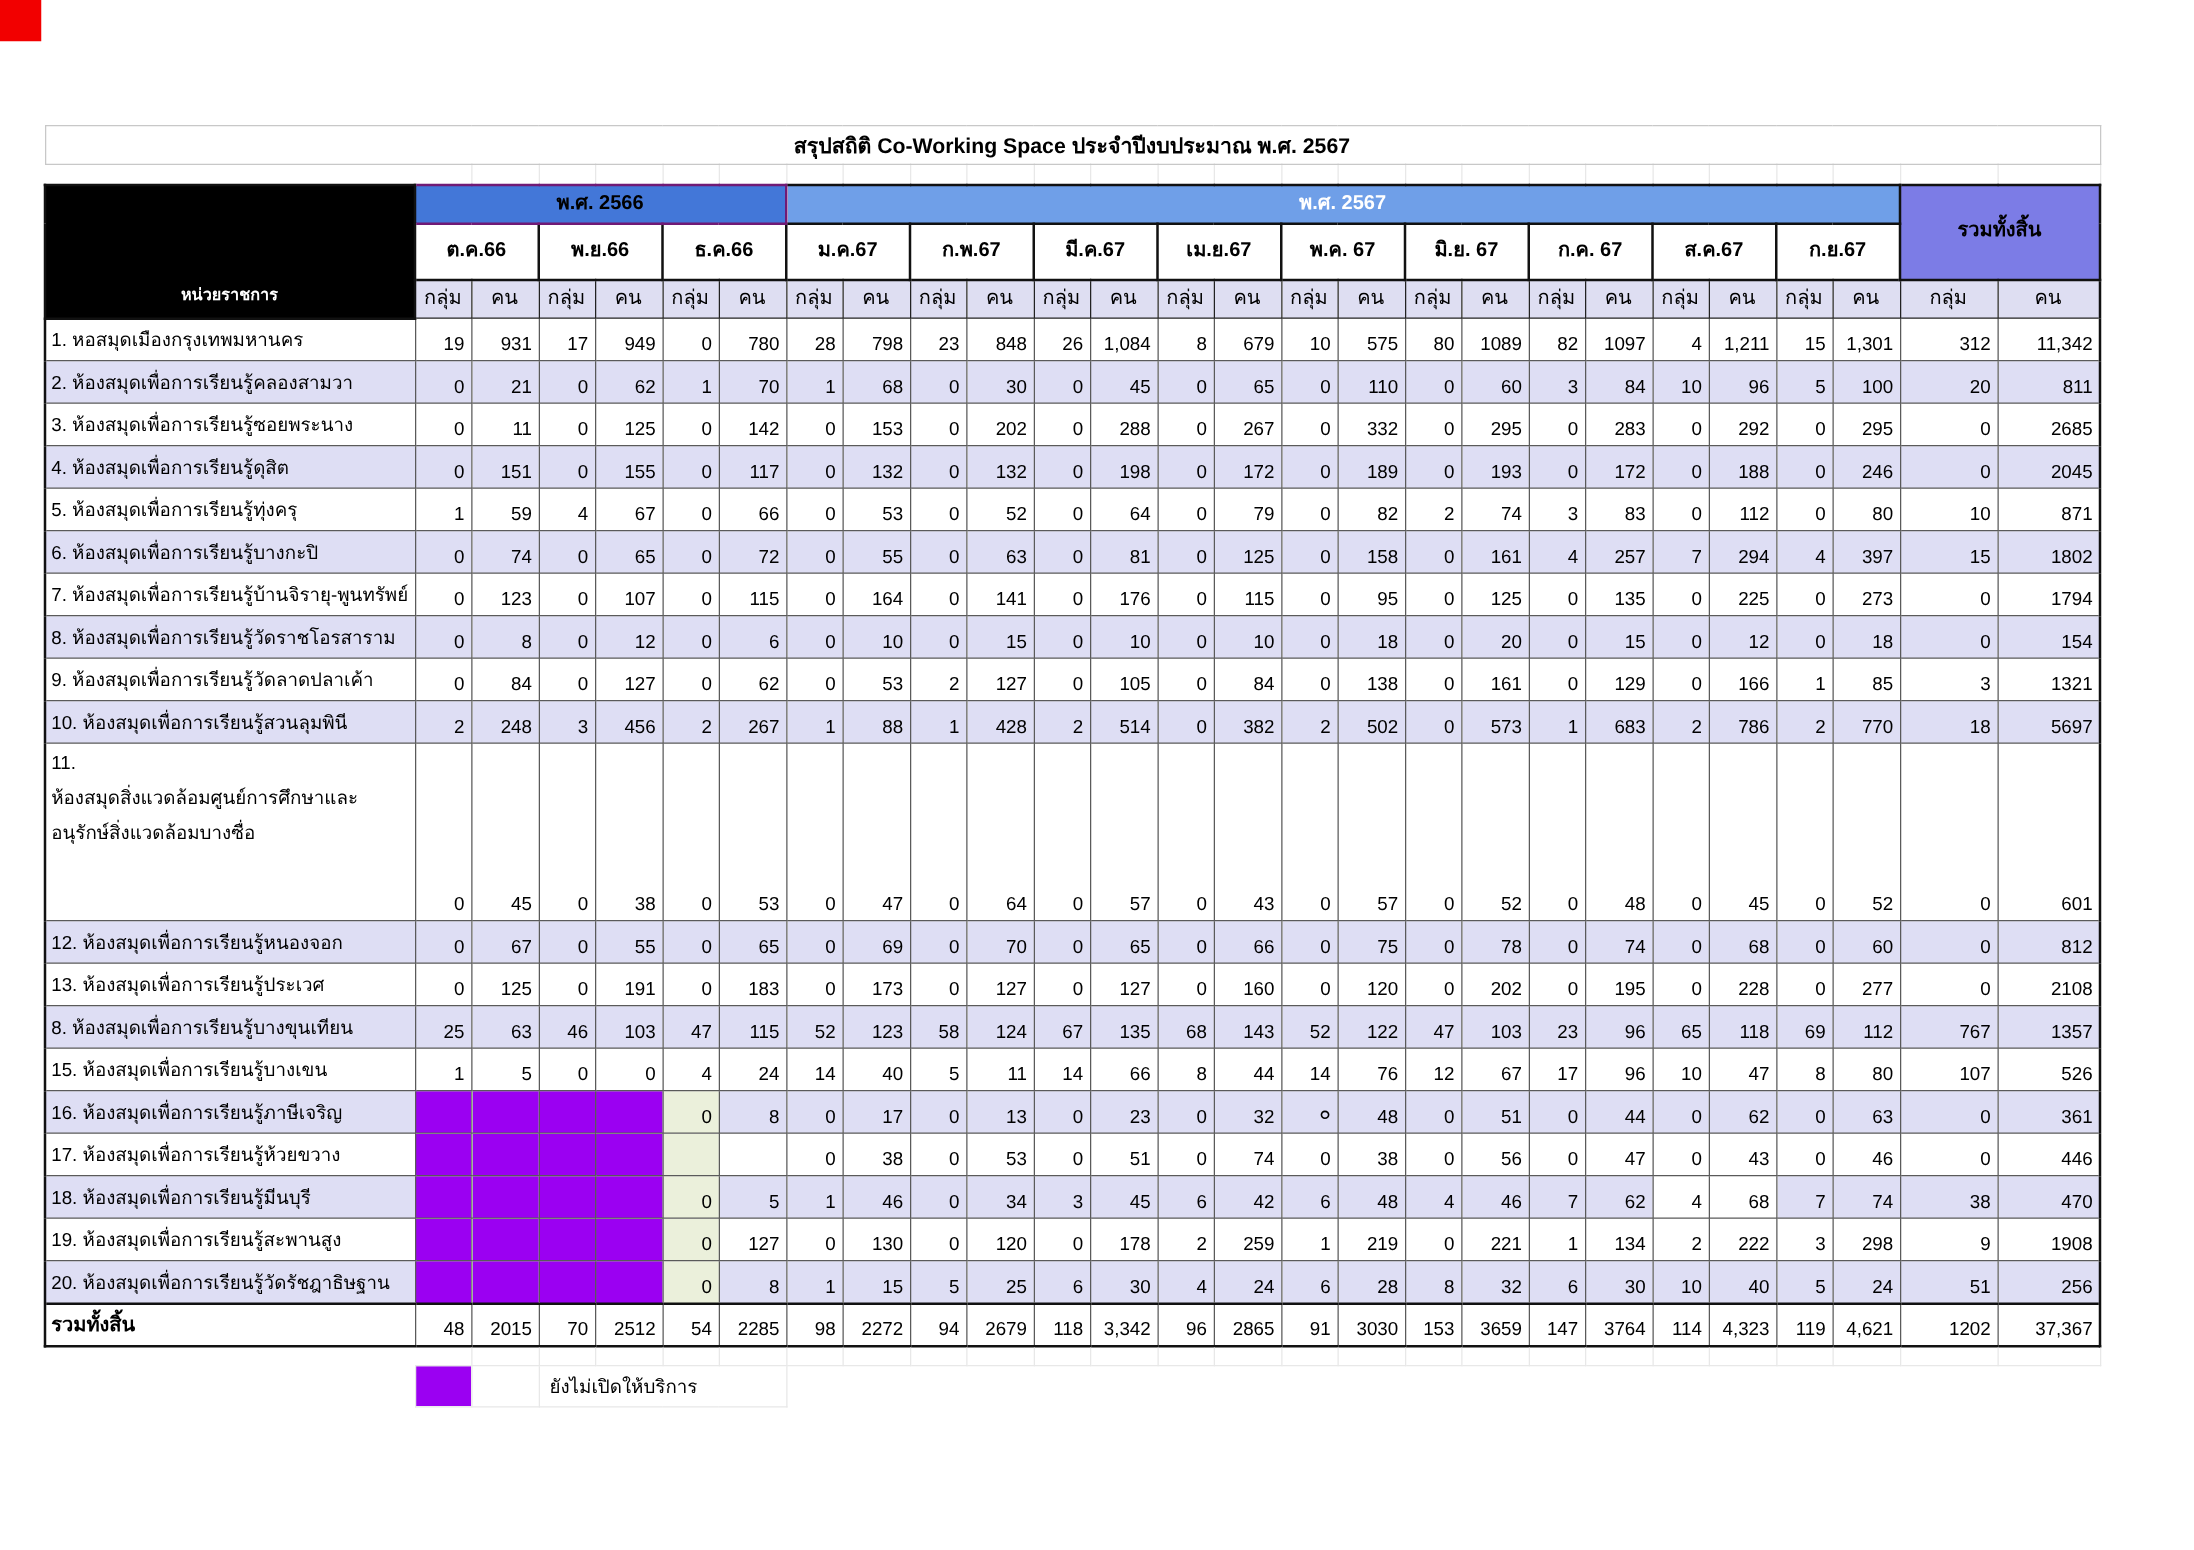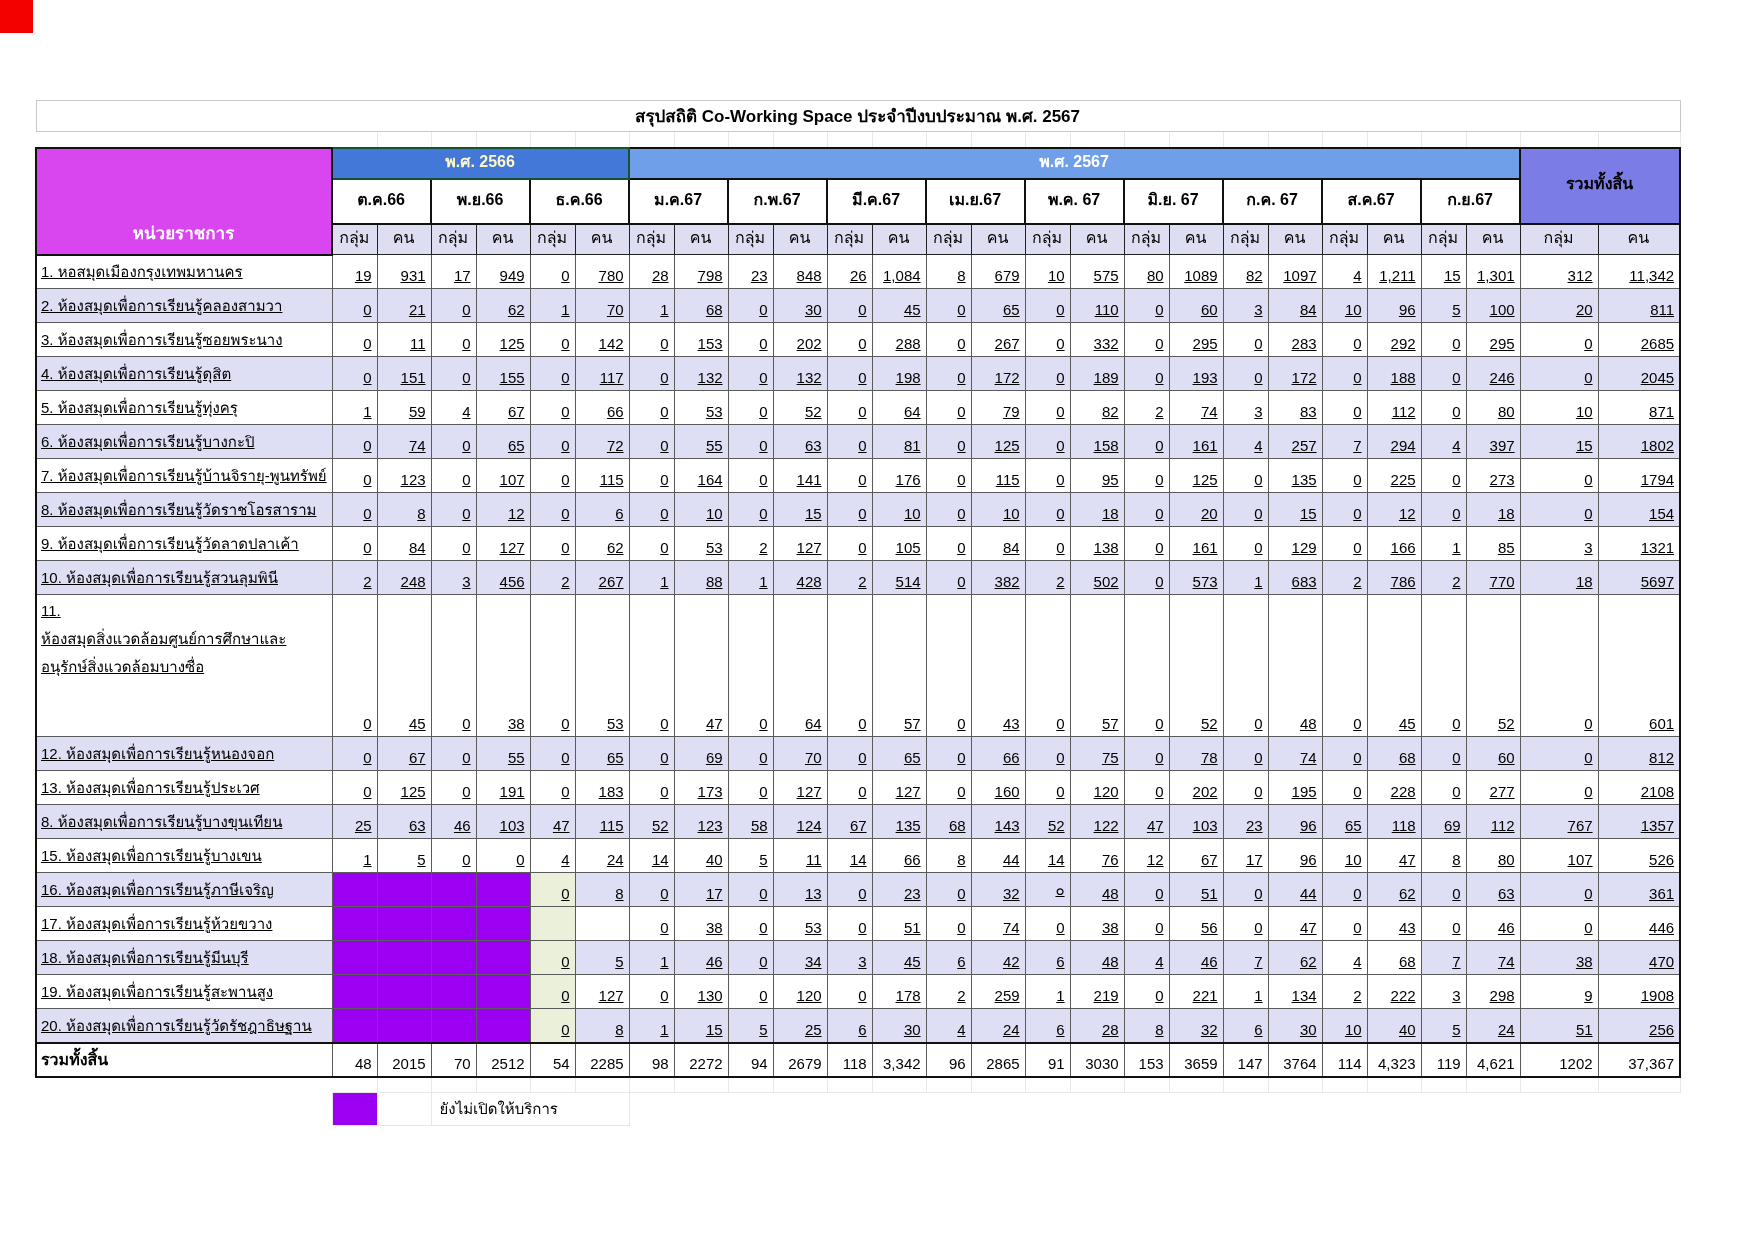--- a/index.html
+++ b/index.html
@@ -13,36 +13,36 @@
   
   tr.r-title{height:31px;}
   td.title{border:1px solid #C8C8C8;background:#fff;text-align:center;vertical-align:middle;
     font-weight:bold;font-size:17px;padding-bottom:2px;}
   
   tr.r-space{height:16px;}
   td.sp{border-right:1px solid #E8E8E8;border-bottom:1px solid #E8E8E8;padding:0;}
   td.sp.blank{border:none;}
   
   tr.r-band{height:31px;}
-  td.h-unit{background:#d946ef;color:#fff;font-weight:bold;font-size:17px;text-align:center;
+  td.h-unit{background:#000000;color:#fff;font-weight:bold;font-size:13px;text-align:center;
     vertical-align:bottom;border:2px solid #111;padding-bottom:8px;}
-  td.h-era1{background:#4377D8;color:#fef9c3;font-weight:bold;font-size:16px;text-align:center;
-    vertical-align:middle;border:2px solid #14532d;}
+  td.h-era1{background:#4377D8;color:#000000;font-weight:bold;font-size:16px;text-align:center;
+    vertical-align:middle;border:2px solid #701a75;}
   td.h-era2{background:#6F9FE8;color:#fff;font-weight:bold;font-size:16px;text-align:center;
     vertical-align:middle;border:2px solid #111;}
   td.h-grand{background:#7C7CE6;color:#000;font-weight:bold;font-size:16px;text-align:center;
     vertical-align:middle;border:2px solid #111;}
   tr.r-month{height:45px;}
   td.h-month{background:#fff;font-weight:bold;font-size:16px;text-align:center;vertical-align:middle;
     border:2px solid #111;}
   tr.r-sub{height:31px;}
   td.h-sub{background:#DEDEF2;font-size:16px;text-align:center;vertical-align:middle;
     border:1px solid #222;}
   
-  tr.data{height:34px;text-decoration:underline;}
+  tr.data{height:34px;}
   tr.data.alt td{background:#DEDEF4;}
   td.num{border:1px solid #5A5A5A;text-align:right;background:#fff;}
   td.name{border:1px solid #5A5A5A;text-align:left;background:#fff;}
   tr.data.alt td.num, tr.data.alt td.name{background:#DEDEF4;}
   tr.tall{height:142px;}
   tr.tall td.name{vertical-align:top;white-space:pre-line;word-break:break-word;
     overflow-wrap:break-word;line-height:1.85;padding-top:2px;}
   .purple{background:#9B00F2 !important;}
   .green{background:#EBF0DB !important;}
   .plain{background:#ffffff !important;}

